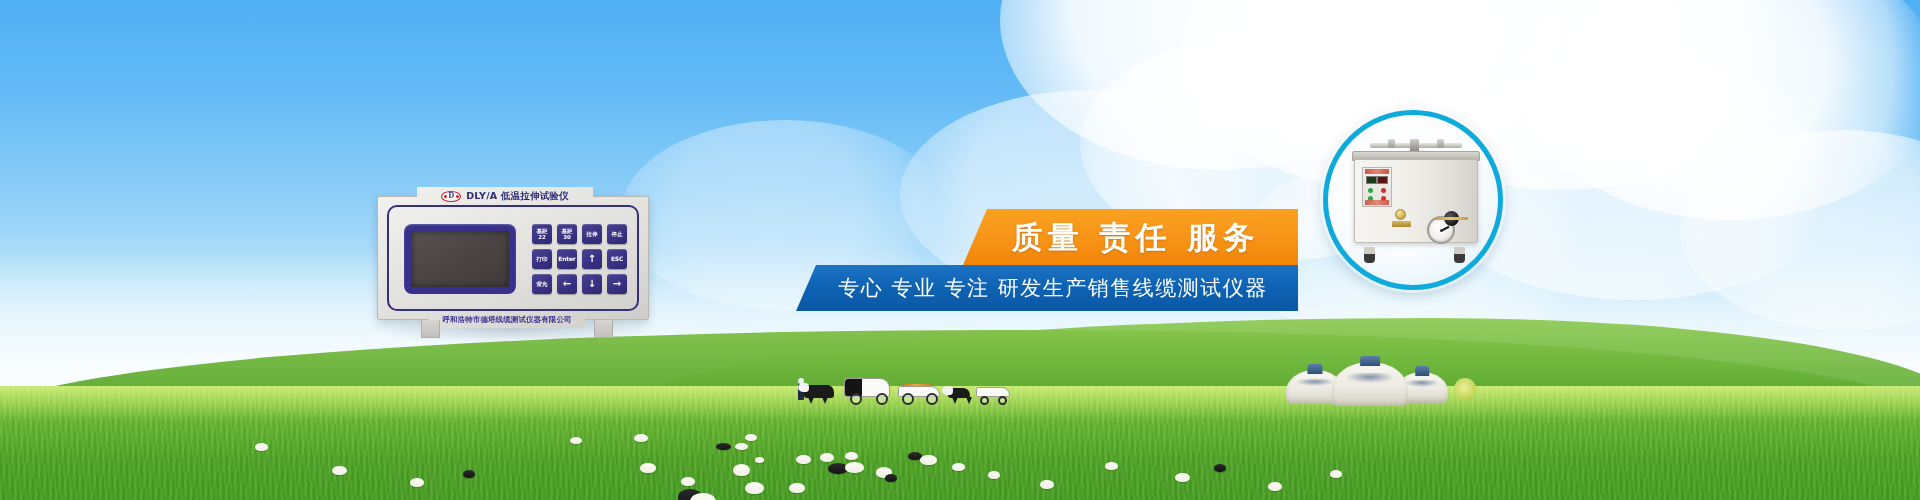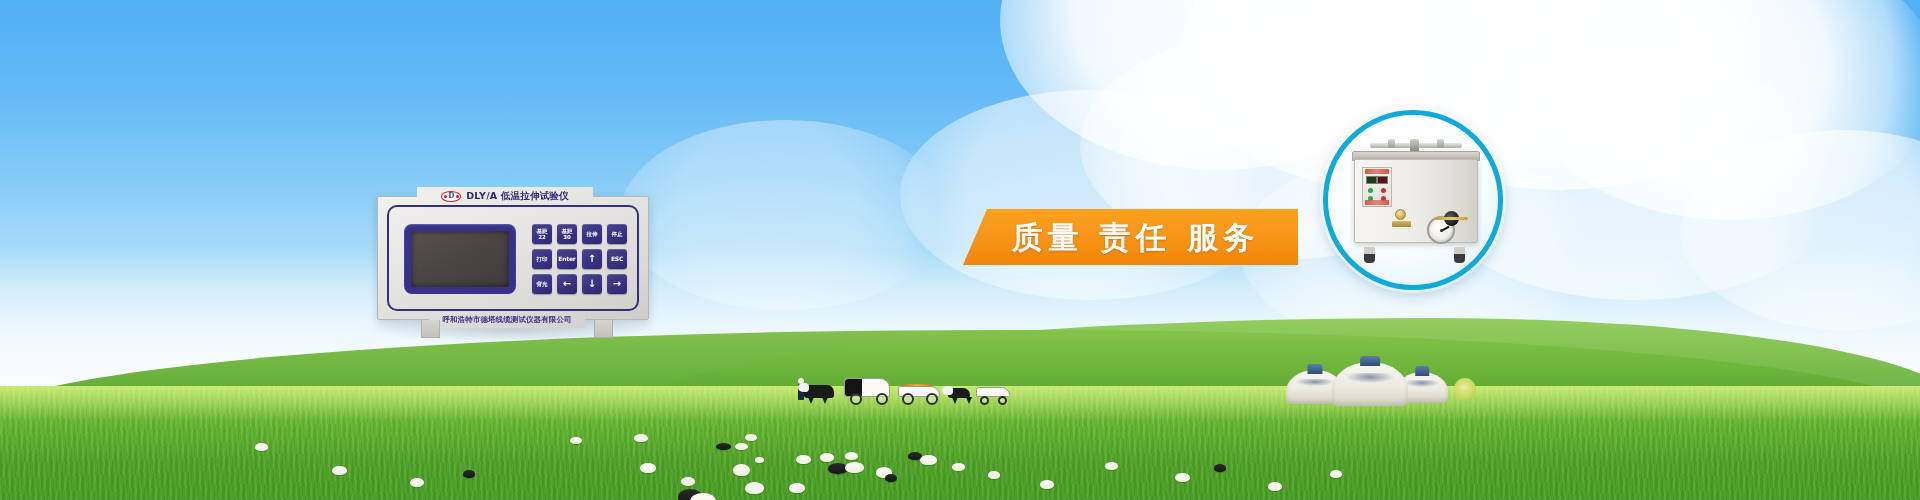--- a/index.html
+++ b/index.html
@@ -504,20 +504,23 @@
     <div class="inst-feet">
       <div class="foot f1"></div>
       <div class="foot f2"></div>
     </div>
   </div>
 
   <div id="orange-banner">
     <span class="txt nosel">质量  责任  服务</span>
   </div>
 
+  <div id="blue-banner">
+    <span class="txt nosel">专心   专业   专注   研发生产销售线缆测试仪器</span>
+  </div>
 
   <div id="product-circle">
     <div class="lid-bar"></div>
     <div class="lid-knob"></div>
     <div class="chamber-top"></div>
     <div class="chamber">
       <div class="gauge"></div>
       <div class="valve"></div>
       <div class="medal"></div>
     </div>

